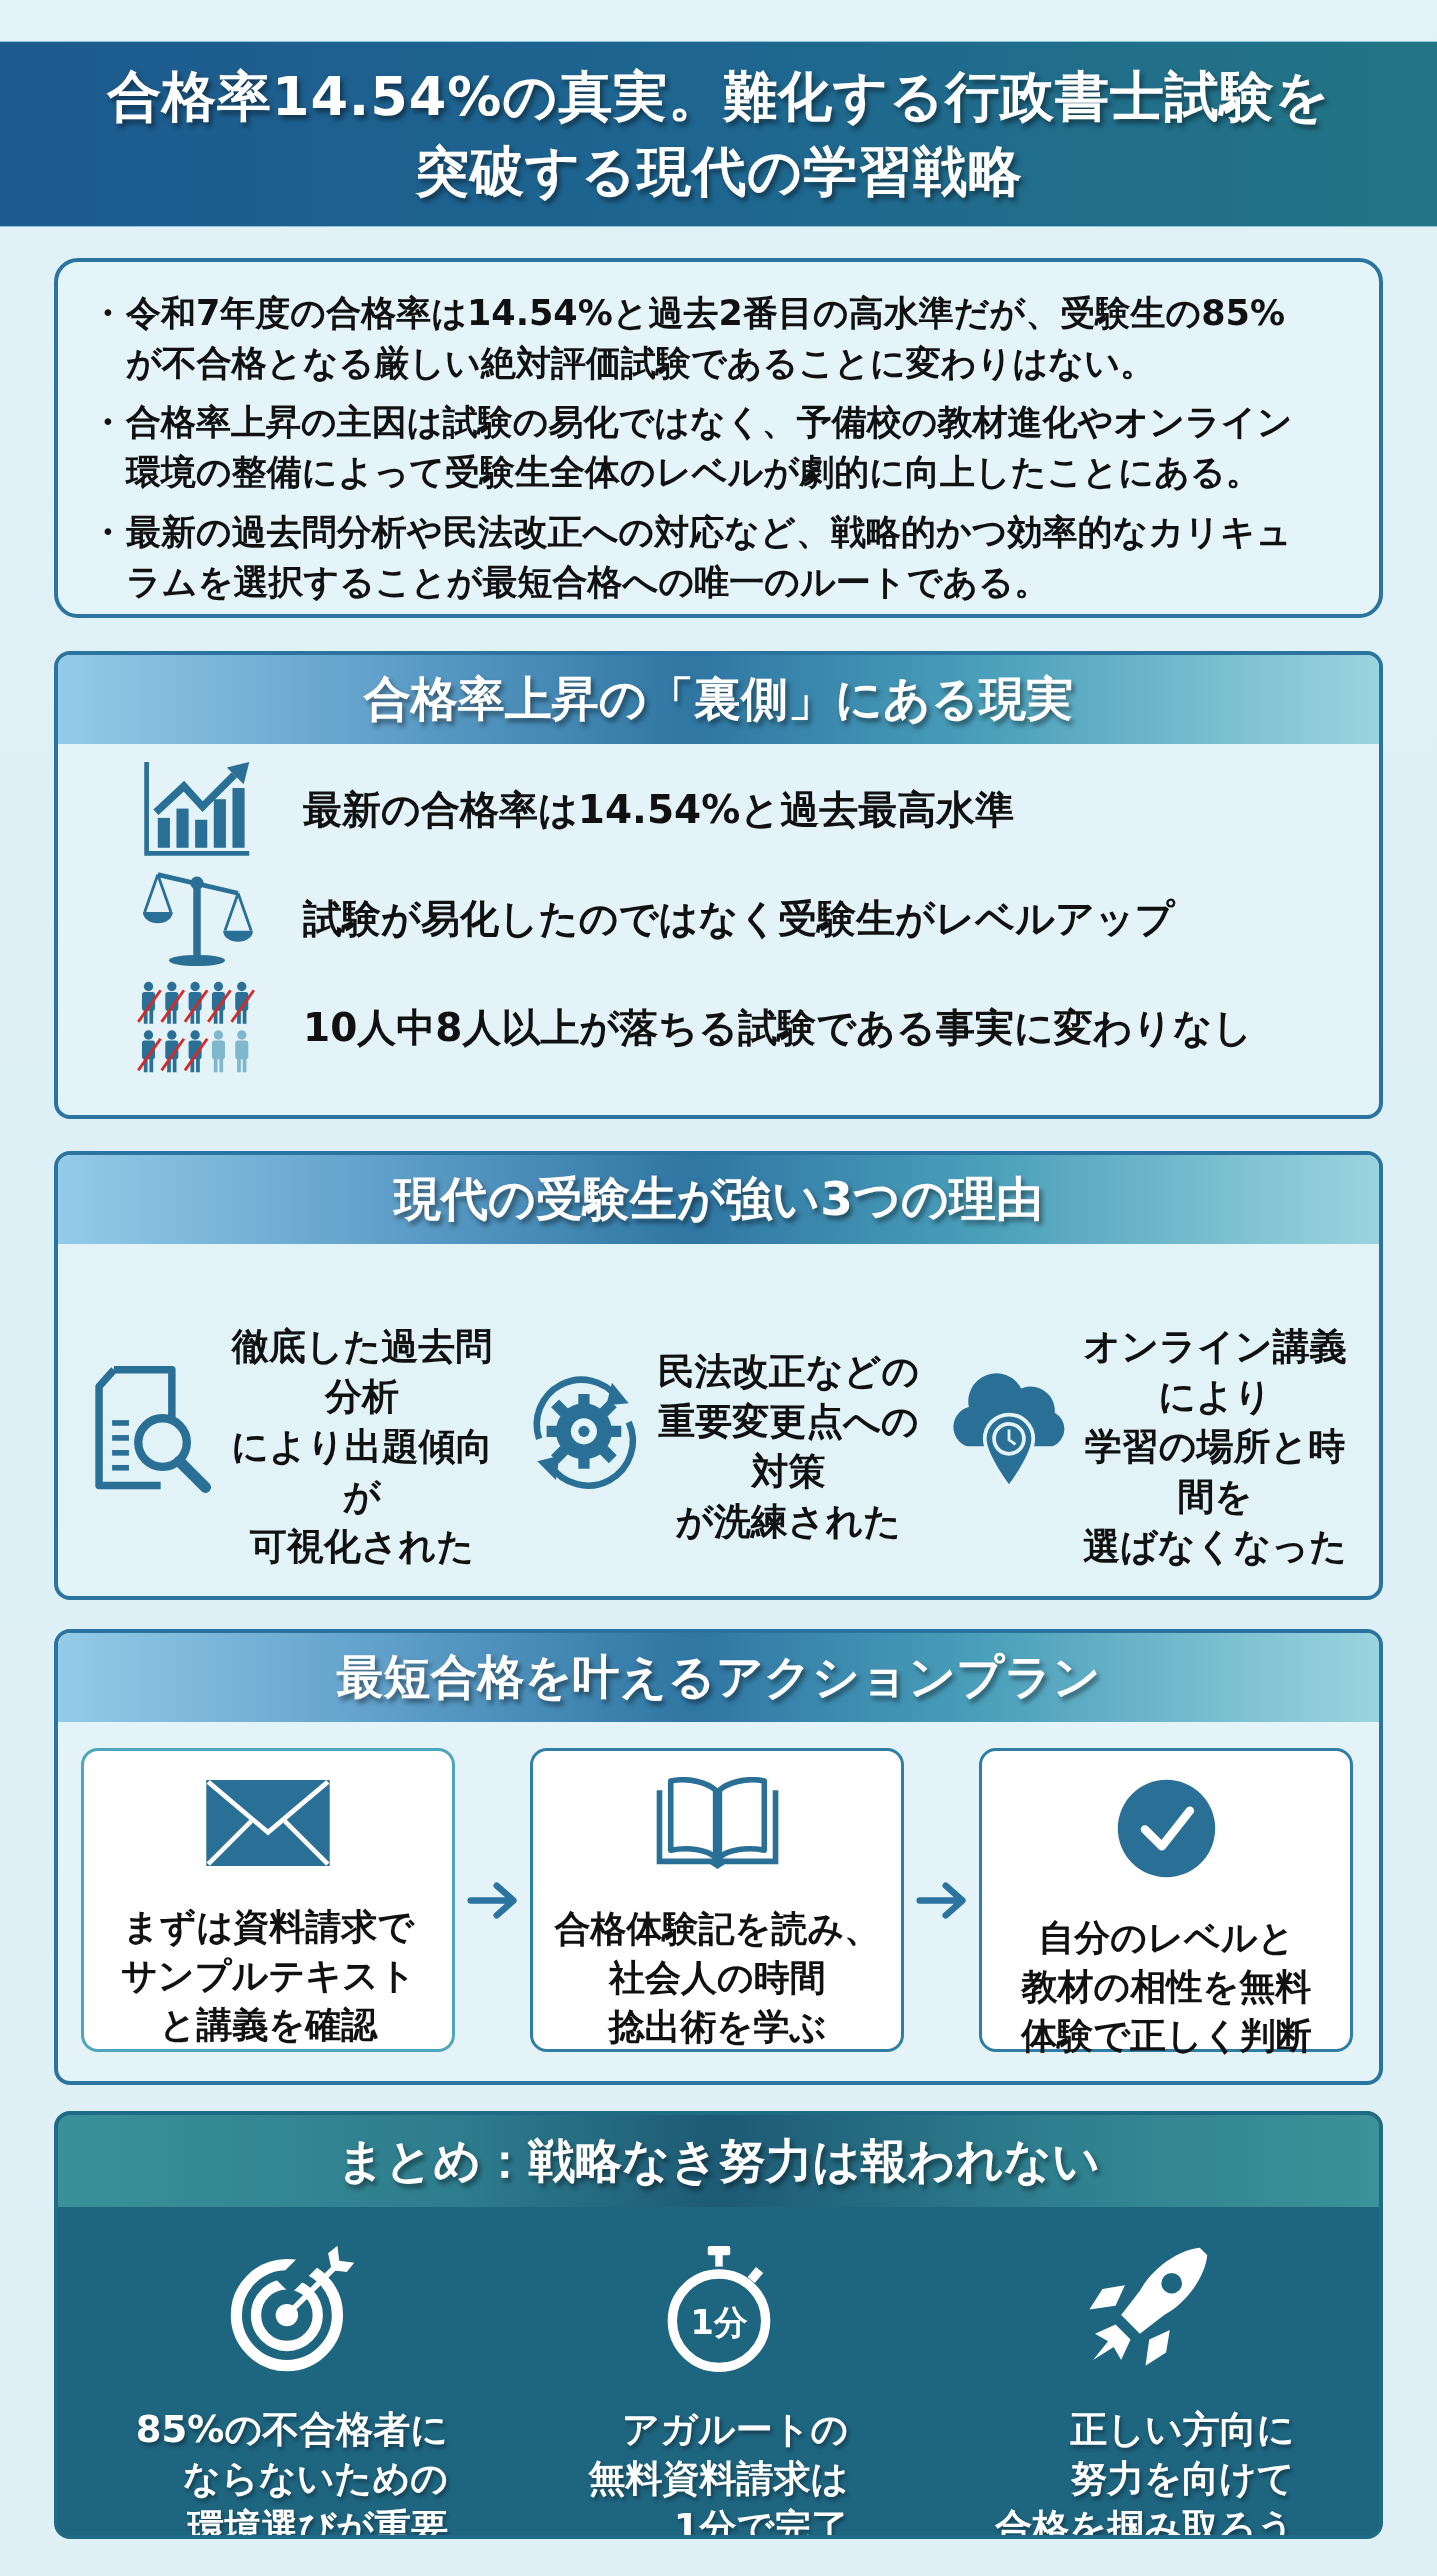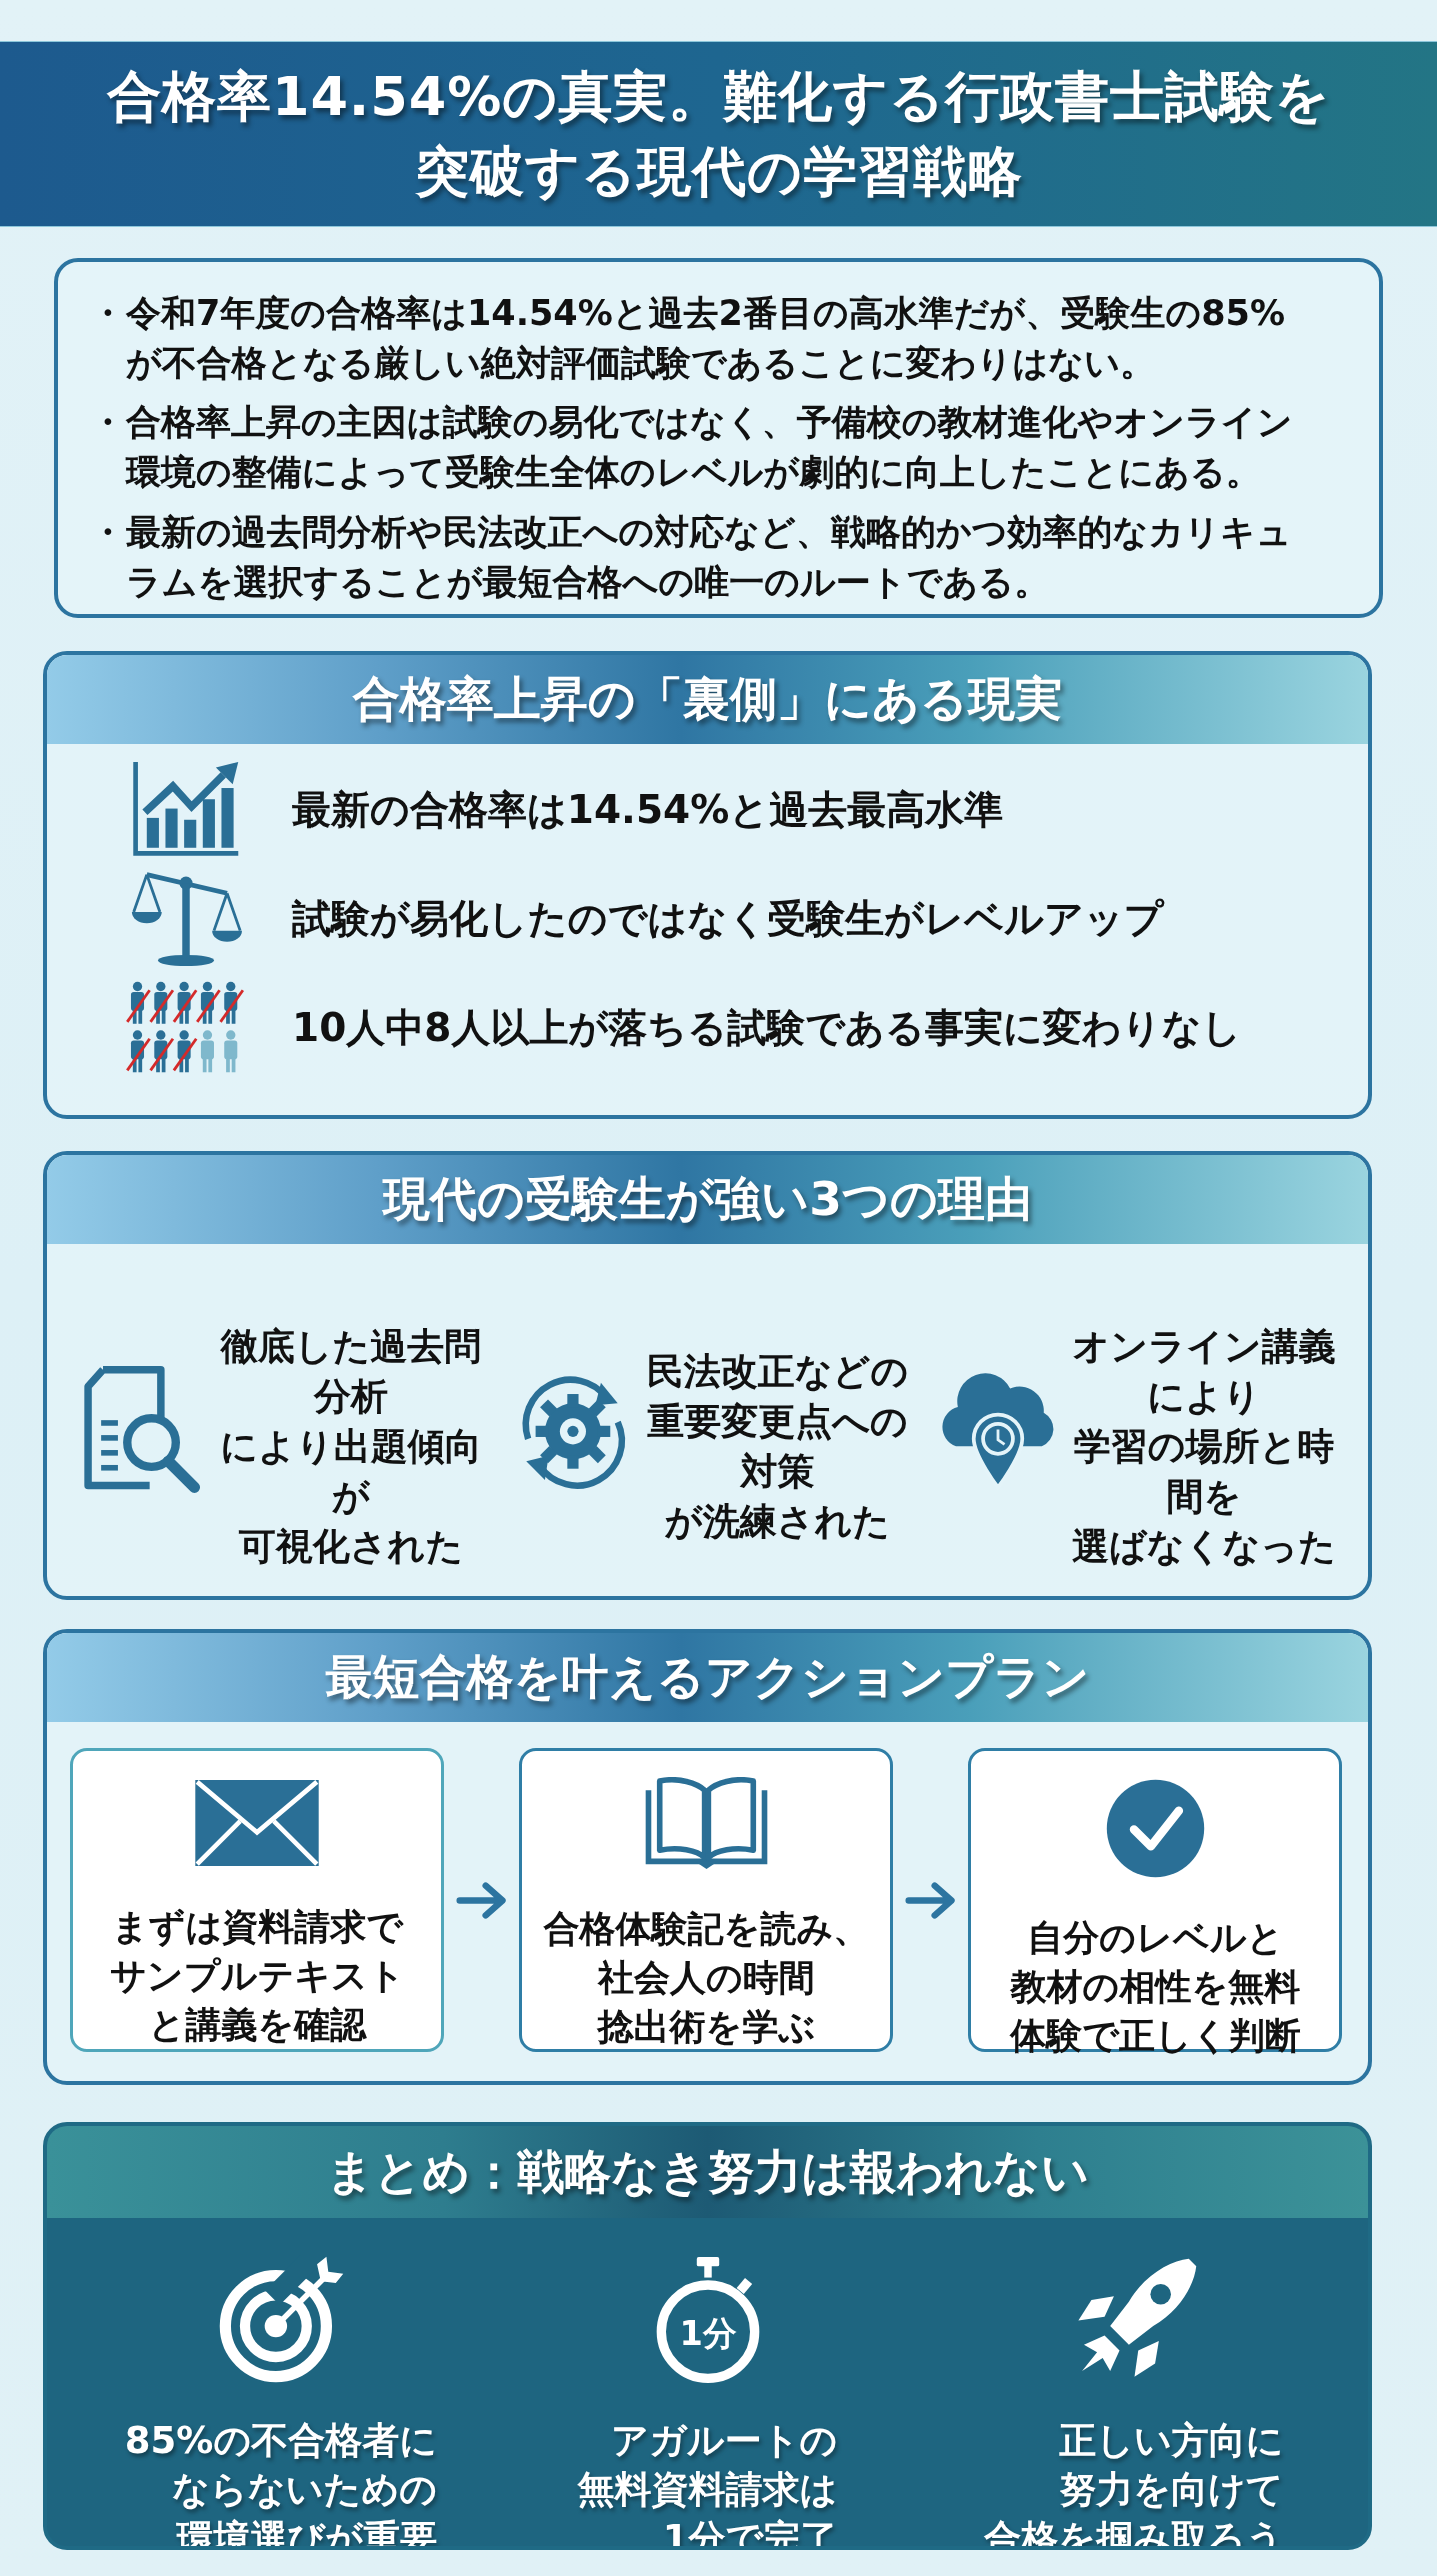--- a/index.html
+++ b/index.html
@@ -26,34 +26,34 @@
     position: absolute; left: 54px; top: 258px; width: 1329px; height: 360px;
     border: 4.7px solid #2c74a0; border-radius: 24px;
     background: rgba(230,245,250,0.7);
     padding: 26px 28px 0 32px;
   }
   .summary-item {
     display: flex; font-weight: bold; font-size: 35px; line-height: 50px; margin-bottom: 9.4px;
   }
   .summary-item .bullet { width: 36px; flex: none; }
   .section {
-    position: absolute; left: 43px; width: 1329px;
-    border: 4.7px solid #2c74a0; border-radius: 24px; overflow: hidden;
+    position: absolute; left: 54px; width: 1329px;
+    border: 4.7px solid #2c74a0; border-radius: 16px; overflow: hidden;
     background: rgba(228,244,249,0.8);
   }
   .section-header {
     height: 89px; display: flex; align-items: center; justify-content: center;
     background: linear-gradient(90deg, #93cbe8 0%, #5f9fc9 25%, #2f76a3 48%, #4a9fba 70%, #9ad4df 100%);
     color: #fff; font-weight: bold; font-size: 47px;
     text-shadow: 2.8px 3.7px 5.6px rgba(0,0,0,0.45);
   }
   .sec-reality { top: 651px; height: 468px; }
   .sec-reasons { top: 1151px; height: 449px; }
   .sec-action { top: 1629px; height: 456px; }
-  .sec-summary { top: 2111px; height: 428px; border-color: #1f6a85; background: #1e6580; margin-top: 11px; }
+  .sec-summary { top: 2111px; height: 428px; border-color: #1f6a85; background: #1e6580; }
   .sec-summary .section-header {
     background: linear-gradient(90deg, #3a9199 0%, #2e7d8e 30%, #1d5a74 50%, #2e7f8f 75%, #3c9298 100%);
     height: 92px;
   }
   .reality-list { padding: 11px 0 0 47px; margin-left: 31px; }
   .reality-row { display: flex; align-items: center; height: 109px; }
   .reality-icon { width: 122px; height: 103px; display: flex; align-items: center; justify-content: center; flex: none; }
   .reality-text { font-weight: bold; font-size: 39px; margin-left: 45px; }
   .reasons-grid { display: flex; justify-content: space-between; padding: 42px 28px 0 28px; }
   .reason-col { width: 412px; display: flex; flex-direction: row; align-items: center; }

